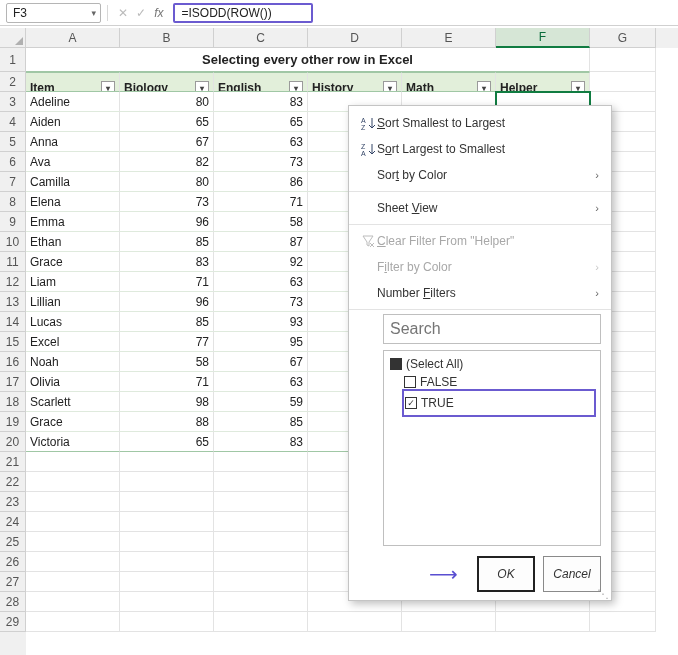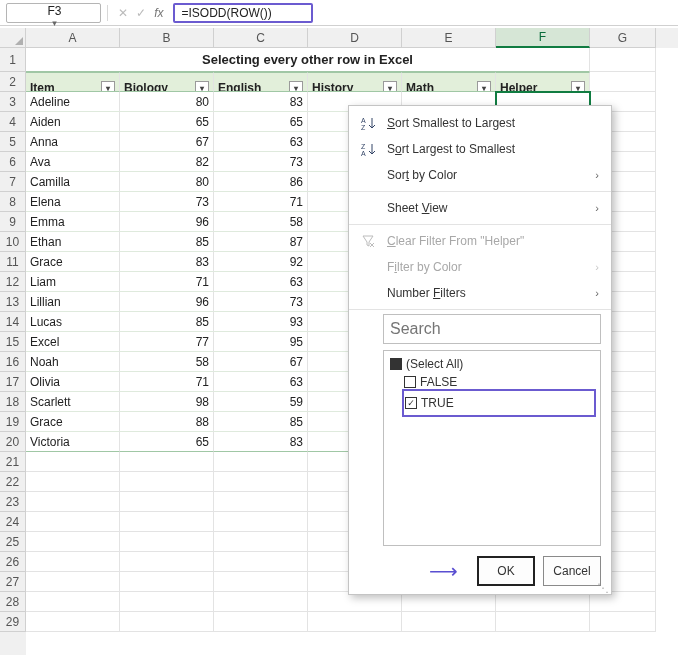--- a/index.html
+++ b/index.html
@@ -1,21 +1,21 @@
 <!DOCTYPE html>
 <html><head>
 <meta charset="utf-8">
 <style>
   * { box-sizing: border-box; }
   html, body { margin:0; padding:0; font-family: "Segoe UI", Arial, sans-serif; font-size:12px; color:#222; background:#fff; }
   .app { width:678px; height:655px; position:relative; overflow:hidden; background:#fff; }
 
   
   .formula-bar { display:flex; align-items:center; height:26px; border-bottom:1px solid #d0d0d0; padding:2px 6px; gap:6px; background:#fff;}
-  .name-box { width:95px; height:20px; border:1px solid #b5b5b5; border-radius:2px; display:flex; align-items:center; justify-content:space-between; padding:0 4px 0 6px; font-size:12px; background:#fff;flex-direction:column;}
+  .name-box { width:95px; height:20px; border:1px solid #b5b5b5; border-radius:2px; display:flex; align-items:center; justify-content:space-between; padding:0 4px 0 6px; font-size:12px; background:#fff;}
   .name-box .chev { font-size:9px; color:#666; }
   .fb-icons { display:flex; align-items:center; gap:8px; color:#777; padding:0 4px;}
   .fb-sep { width:1px; height:16px; background:#d8d8d8; }
   .formula-input { flex:1; height:20px; border:2px solid #6b5bd0; border-radius:2px; padding:0 6px; display:flex; align-items:center; font-size:12px; background:#fff; max-width:140px;}
   
   
   .grid { position:absolute; top:28px; left:0; right:0; bottom:0; background:#fff;}
   .corner { position:absolute; top:0; left:0; width:26px; height:20px; background:#f0f0f0; border-right:1px solid #d0d0d0; border-bottom:1px solid #d0d0d0; }
   .corner::after{content:""; position:absolute; right:2px; bottom:2px; border-style:solid; border-width:0 0 8px 8px; border-color:transparent transparent #b0b0b0 transparent;}
   .colhdrs { position:absolute; top:0; left:26px; right:0; height:20px; display:flex; background:#f0f0f0;}
@@ -33,38 +33,38 @@
   .tcell-last{ border-bottom:1px solid #a0c7a5 !important; }
   .thead .filterbtn, .tcell .filterbtn { width:14px; height:14px; border:1px solid #9a9a9a; background:#fff; display:flex; align-items:center; justify-content:center; font-size:8px; color:#444; margin-left:auto;}
   .thead-inner{ display:flex; align-items:flex-start; width:100%; gap:14px;margin-top:12px;}
   .active-cell{ outline:2px solid #107c41; outline-offset:-1px; }
   
   
   .wA{width:94px;} .wB{width:94px;} .wC{width:94px;} .wD{width:94px;} .wE{width:94px;} .wF{width:94px;} .wG{width:66px;}
 
   
   .menu { position:absolute; top:105px; left:348px; width:264px; background:#fff; border:1px solid #c4c4c4; box-shadow:3px 3px 8px rgba(0,0,0,0.25); font-size:12px; color:#333; padding:4px 0 6px 0;}
-  .menu .item{ display:flex; align-items:center; height:26px; padding:0 12px 0 10px; gap:10px; cursor:default;}
+  .menu .item{ display:flex; align-items:center; height:26px; padding:0 12px 0 10px; cursor:default;}
   .menu .item.disabled{ color:#a8a8a8; }
   .menu .item .chev-r{ margin-left:auto; font-size:11px; color:#666;}
   .menu .item.disabled .chev-r{ color:#c7c7c7;}
   .menu .sep{ height:1px; background:#e3e3e3; margin:3px 0;}
   .menu .icon{ width:18px; display:flex; align-items:center; justify-content:center; font-size:12px; color:#444;}
   .menu .item.disabled .icon svg path{ stroke:#bcbcbc;}
   .menu .item.disabled .icon{ color:#bcbcbc;}
   .menu .search{ margin:4px 10px 6px 34px; }
   .menu .search input{ width:100%; height:30px; border:1px solid #bfbfbf; padding:0 6px; font-size:16px; background:#fff;}
   .menu .tree{ margin:0 10px 4px 34px; border:1px solid #bfbfbf; height:196px; padding:4px 6px; overflow:auto;}
   .menu .tree .node{ display:flex; align-items:center; height:18px; gap:4px; font-size:12px;}
   .menu .tree .cb{ width:12px; height:12px; border:1px solid #333; display:flex; align-items:center; justify-content:center; font-size:9px; line-height:1;}
   .menu .tree .cb.mixed{ background:#333; }
   .menu .tree .cb.checked::after{ content:"✓"; }
   .menu .tree .hl{ outline:2px solid #6b5bd0; outline-offset:0px; padding:12px 1px;}
   .menu .buttons{ display:flex; justify-content:flex-end; gap:8px; padding:6px 10px 2px 10px; align-items:center;}
-  .menu .btn{ min-width:58px; height:30px; border:1px solid #8a8a8a; background:#fdfdfd; display:flex; align-items:center; justify-content:center; font-size:12px; cursor:default;}
+  .menu .btn{ min-width:58px; height:36px; border:1px solid #8a8a8a; background:#fdfdfd; display:flex; align-items:center; justify-content:center; font-size:12px; cursor:default;font-style:italic;}
   .menu .btn.focus{ border:2px solid #222; }
   .menu .arrow{ color:#5a4fd1; font-size:20px; margin-right:auto; padding-left:70px;}
   .grip{position:absolute; right:3px; bottom:3px; width:10px;height:10px;}
   .grip::before{content:"⋰"; color:#b0b0b0; font-size:12px; position:absolute; right:-1px; bottom:-4px; transform:scaleX(-1);}
   u{text-decoration:underline;}
 </style>
 </head>
 <body>
 <div class="app">
 

